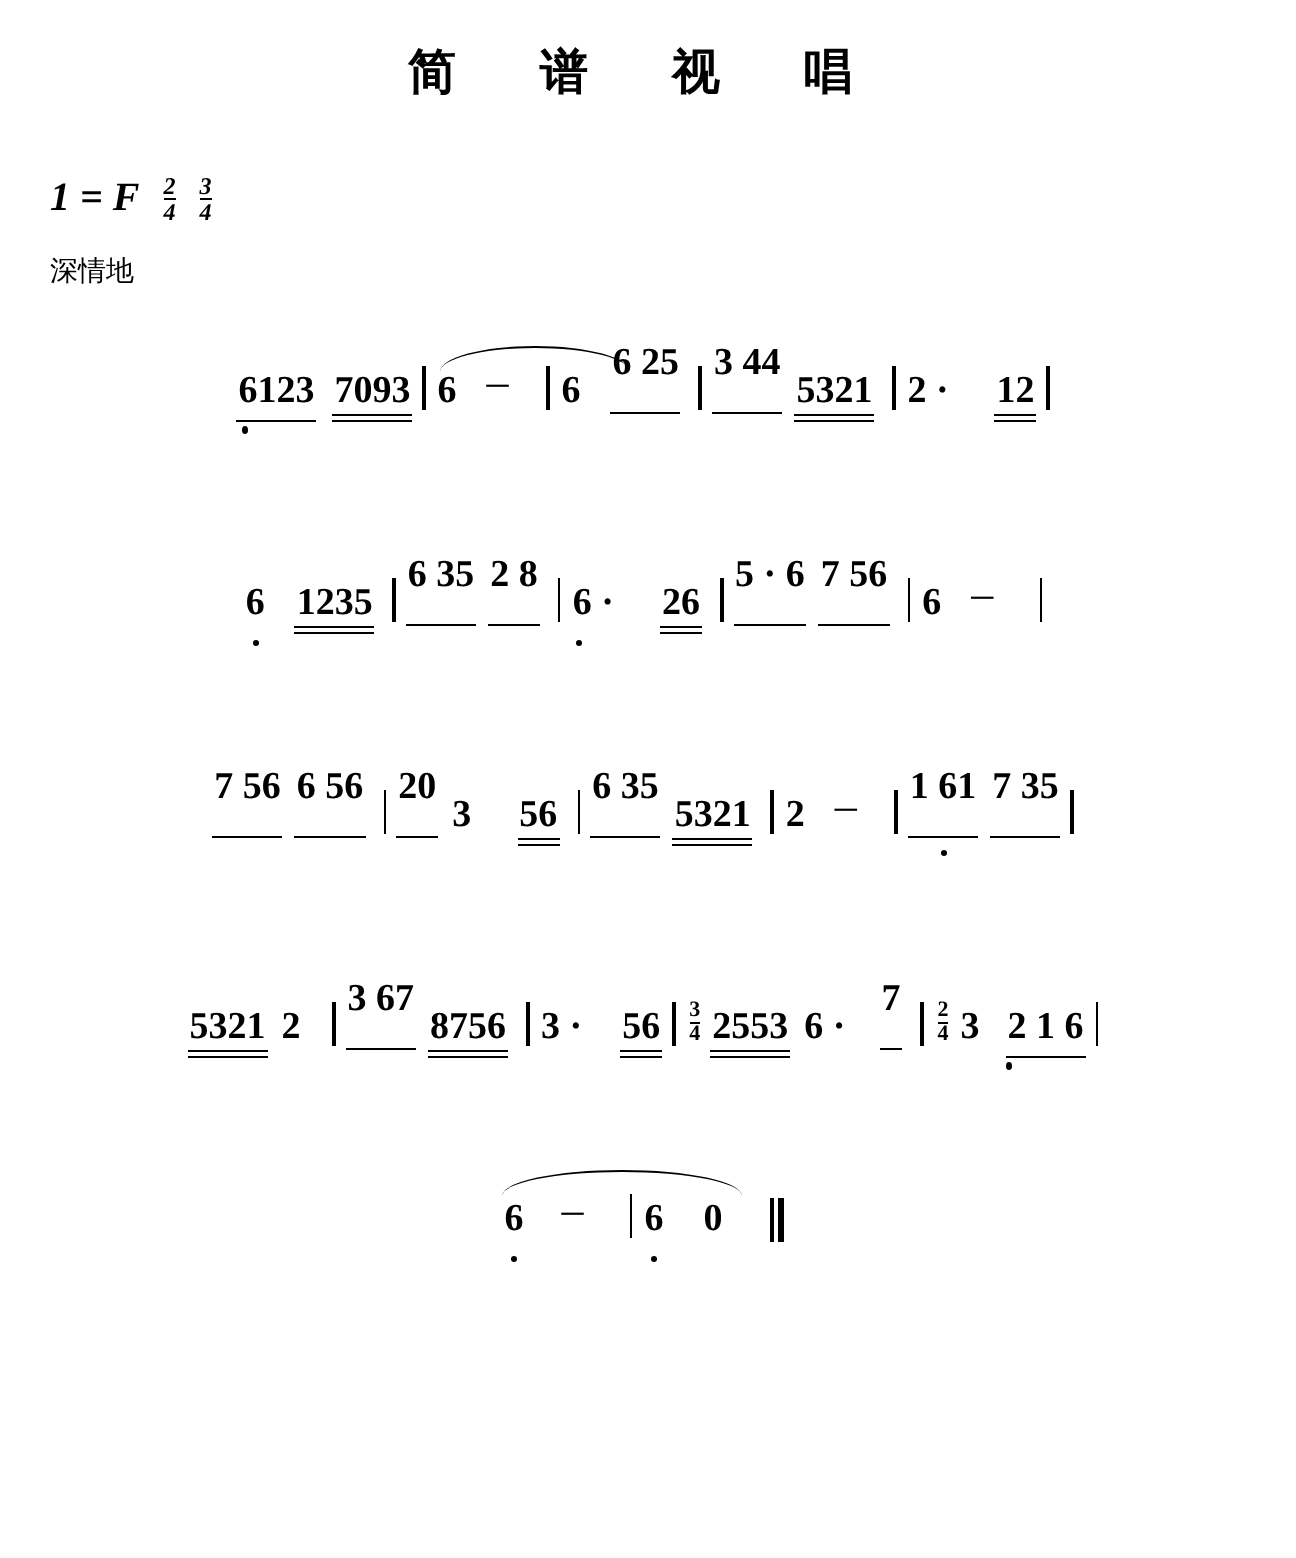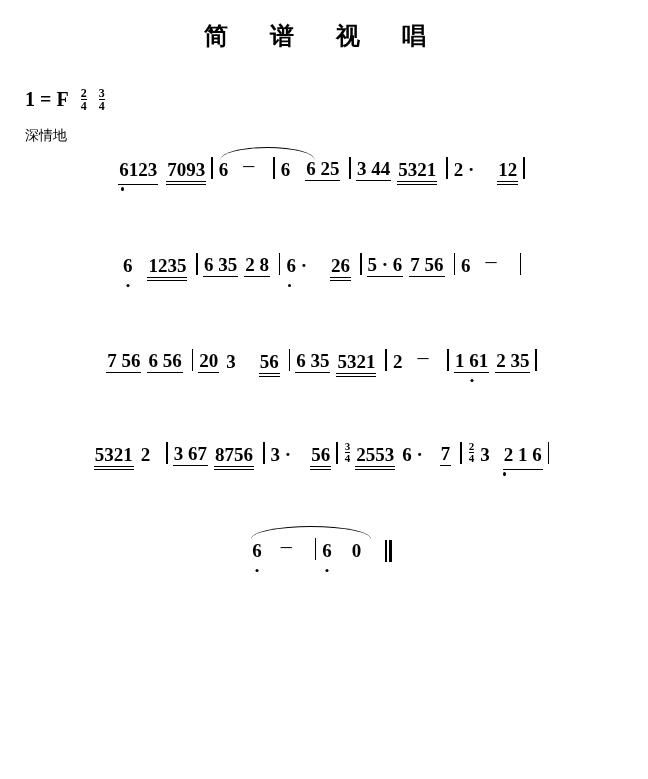--- a/index.html
+++ b/index.html
@@ -16,56 +16,57 @@
     font-size: 24px;
     font-weight: bold;
     letter-spacing: 18px;
     margin-bottom: 35px;
   }
   .key-row {
     display: flex;
     align-items: center;
     gap: 12px;
     margin-bottom: 15px;
+    font-style: italic;
   }
   .key {
     font-size: 20px;
     font-weight: bold;
   }
   .tsig {
     display: inline-flex;
     flex-direction: column;
     align-items: center;
     font-weight: bold;
     font-size: 12px;
     line-height: 1;
   }
   .tsig span { display:block; }
   .tsig .mid { border-top:1.5px solid #000; width:100%; }
   .expr {
     font-size: 14px;
-    margin-bottom: 10px;
+    margin-bottom: 26px;
   }
   .line {
     display: flex;
     align-items: flex-end;
     margin-bottom: 70px;
     font-size: 19px;
     font-weight: bold;
     white-space: nowrap;
     justify-content: center;
   }
   .line:last-of-type { margin-bottom: 30px; }
   .grp {
     position: relative;
     display: inline-block;
     padding: 0 1px;
     text-align: center;
   }
-  .u1 { border-bottom: 1.5px solid #000; padding-bottom:0px; }
+  .u1 { border-bottom: 1.5px solid #000; padding-bottom:13px; }
   .u2 {
     position: relative;
     padding-bottom: 0px;
   }
   .u2::after {
     content:"";
     position:absolute;
     left:0; right:0; bottom:-1px;
     border-bottom:1.5px solid #000;
   }
@@ -242,21 +243,21 @@
       <span class="grp u2">5321</span>
       <span class="sp" style="width: 4px;"></span>
       <span class="bar"></span>
       <span class="grp">2</span>
       <span class="sp" style="width: 14px;"></span>
       <span class="dash">–</span>
       <span class="sp" style="width: 14px;"></span>
       <span class="bar"></span>
       <span class="grp u1 dotlow-c">1 61</span>
       <span class="sp" style="width: 6px;"></span>
-      <span class="grp u1">2 35</span>
+      <span class="grp u1">7 35</span>
       <span class="bar"></span>
     </div>
     <div class="line rel">
       <span class="grp u2">5321</span>
       <span class="sp" style="width: 6px;"></span>
       <span class="grp">2</span>
       <span class="sp" style="width: 10px;"></span>
       <span class="bar"></span>
       <span class="grp u1">3 67</span>
       <span class="sp" style="width: 6px;"></span>

